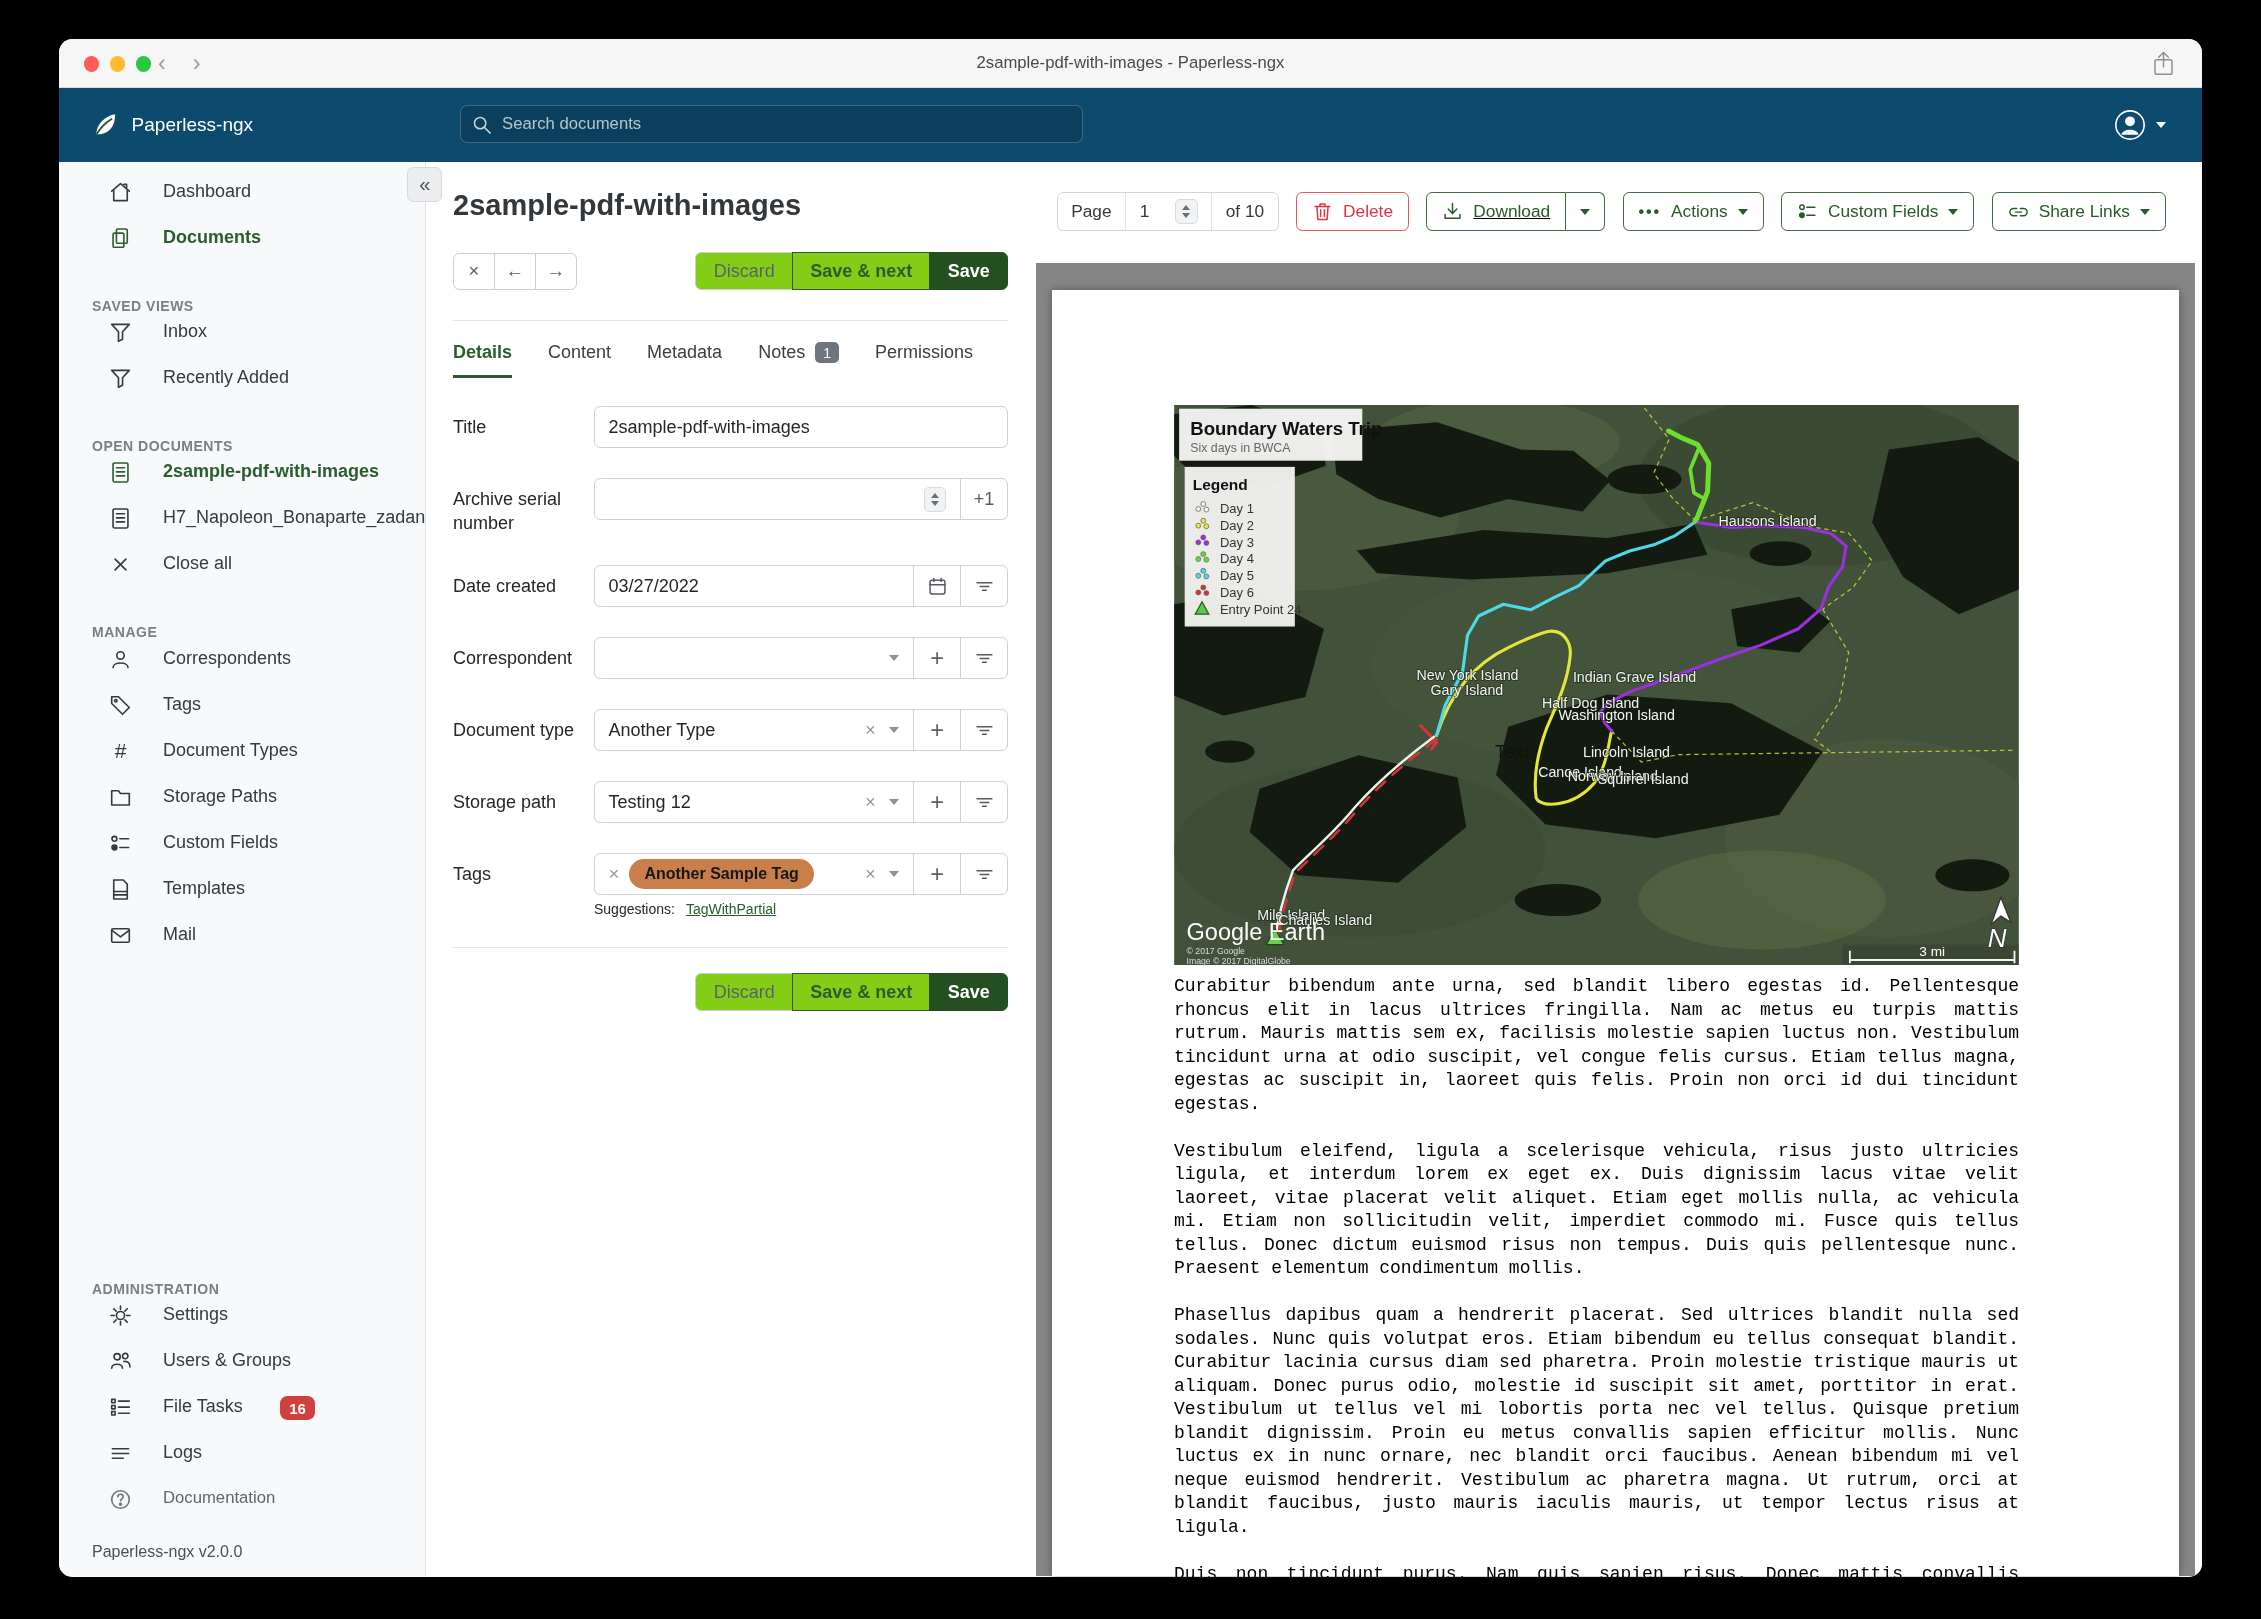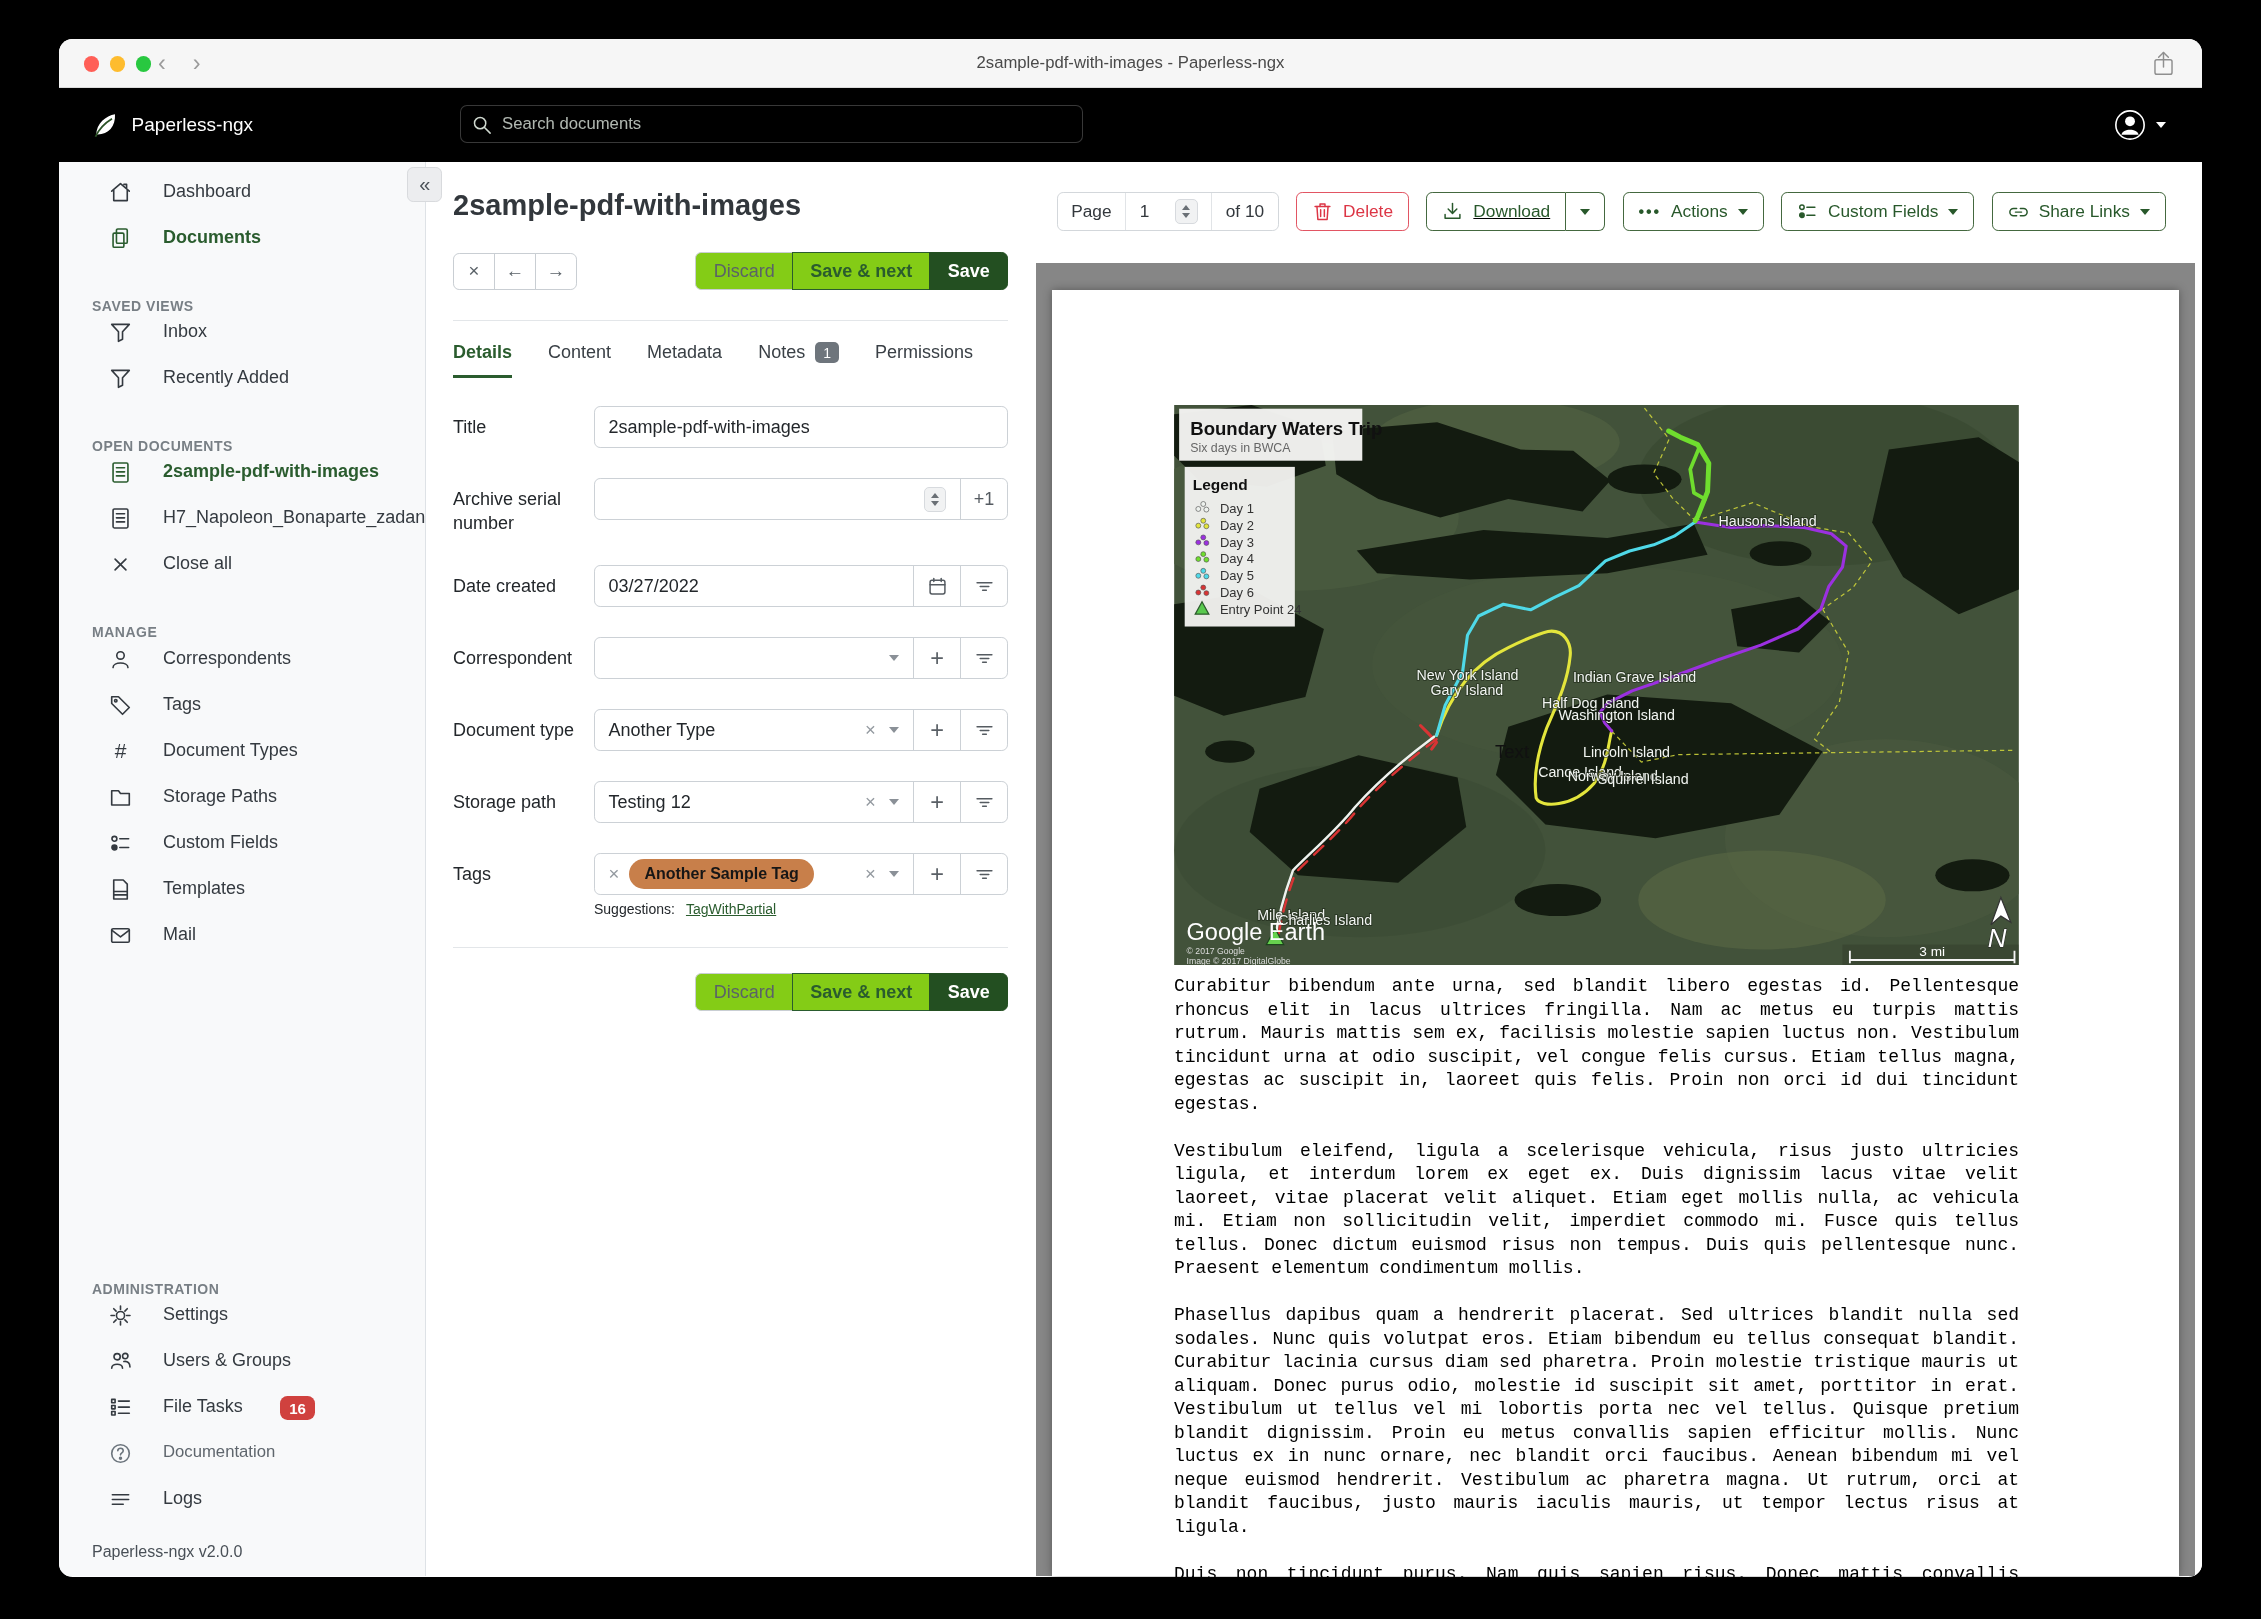--- a/index.html
+++ b/index.html
@@ -14,21 +14,21 @@
               position: relative; display: flex; align-items: center; justify-content: center; }
   .lights { position: absolute; left: 25px; top: 17.3px; display: flex; gap: 10.5px; }
   .light { width: 15.4px; height: 15.4px; border-radius: 50%; }
   .light.red { background: #ff5f57; } .light.yellow { background: #febc2e; } .light.green { background: #28c840; }
   .tb-chevrons { position: absolute; left: 99px; top: 0; height: 49px; display: flex; gap: 27px; align-items: center;
                  color: #9b9b9b; font-size: 23.5px; }
   .tb-title { font-size: 16.7px; color: #4a4a4a; }
   .tb-share { position: absolute; right: 25px; top: 11px; width: 27px; height: 28px; color: #8f8f8f; }
 
   
-  .appheader { height: 74px; background: #000000; position: relative; display: flex; align-items: center; }
+  .appheader { height: 74px; background: #0c4a6e; position: relative; display: flex; align-items: center; }
   .brand { display: flex; align-items: center; gap: 13.6px; margin-left: 32px; color: #fff; font-size: 19px; }
   .search { position: absolute; left: 401px; top: 17.3px; width: 623px; height: 38px; }
   .search input { width: 100%; height: 100%; background: rgba(0,0,0,.15); border: 1.2px solid rgba(255,255,255,.22);
                   border-radius: 7px; color: #eaf2ea; font-size: 16.7px; padding-left: 41px; outline: none; }
   .search input::placeholder { color: rgba(225,235,225,.78); }
   .search .mag { position: absolute; left: 12.3px; top: 9.3px; width: 20px; height: 20px; color: #cfd8cf; }
   .avatar-wrap { position: absolute; right: 36px; top: 0; height: 74px; display: flex; align-items: center; gap: 10px; color: #fff; }
 
   
   .bodywrap { display: flex; height: 1414px; }
@@ -313,35 +313,35 @@
             <rect x="4" y="5" width="5" height="5"></rect>
               <line x1="14" y1="7.5" x2="30" y2="7.5"></line>
             <rect x="4" y="14" width="5" height="5"></rect>
               <line x1="14" y1="16.5" x2="30" y2="16.5"></line>
             <rect x="4" y="23" width="5" height="5"></rect>
               <line x1="14" y1="25.5" x2="30" y2="25.5"></line>
           </svg>
           <span>File Tasks</span>
           <span class="badge-red">16</span>
         </div>
+        <div class="snav-item">
+          <svg class="icn li" viewBox="0 0 34 34">
+            <line x1="5" y1="10" x2="29" y2="10"></line>
+              <line x1="5" y1="17" x2="29" y2="17"></line>
+              <line x1="5" y1="24" x2="21" y2="24"></line>
+          </svg>
+          <span>Logs</span>
+        </div>
         <div class="snav-item dim">
           <svg class="icn li" viewBox="0 0 34 34">
             <circle cx="17" cy="17" r="13"></circle>
             <path d="M13 13 C13 8 21 8 21 13 C21 16 17 16 17 19"></path>
               <circle cx="17" cy="24" r="1.4" fill="currentColor"></circle>
           </svg>
           <span>Documentation</span>
-        </div>
-        <div class="snav-item">
-          <svg class="icn li" viewBox="0 0 34 34">
-            <line x1="5" y1="10" x2="29" y2="10"></line>
-              <line x1="5" y1="17" x2="29" y2="17"></line>
-              <line x1="5" y1="24" x2="21" y2="24"></line>
-          </svg>
-          <span>Logs</span>
         </div>
         <div class="version">Paperless-ngx v2.0.0</div>
       </div>
     </div>
 
     <div class="main">
 
       <div class="toolbar">
         <div class="pagegrp">
           <div class="pseg">Page</div>

